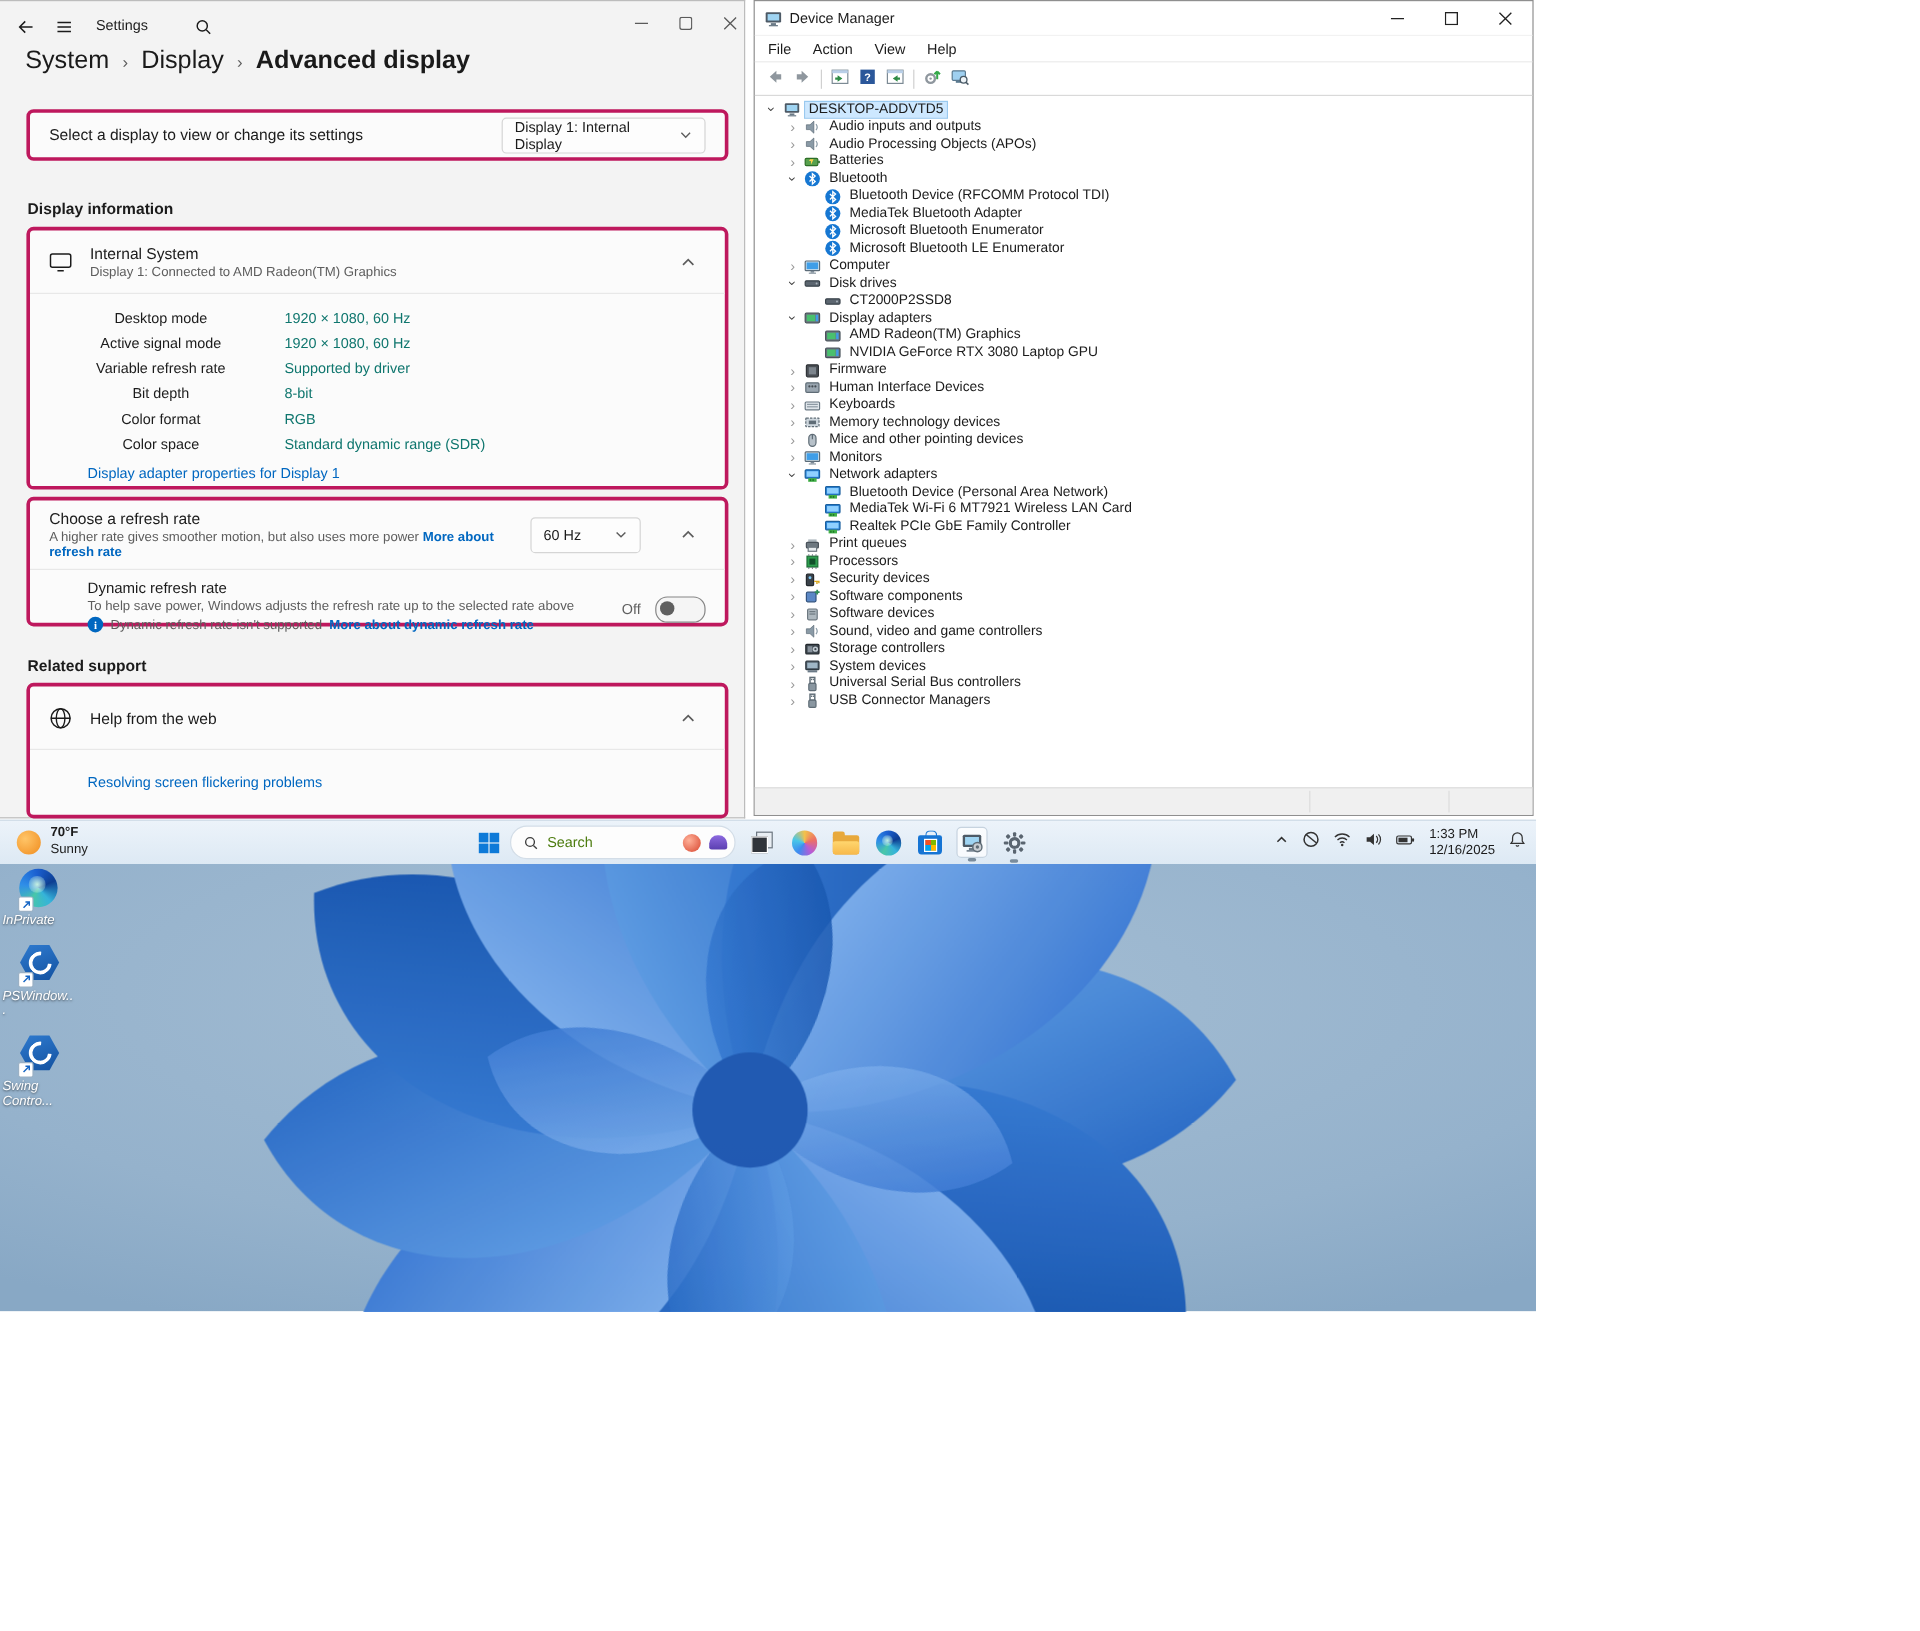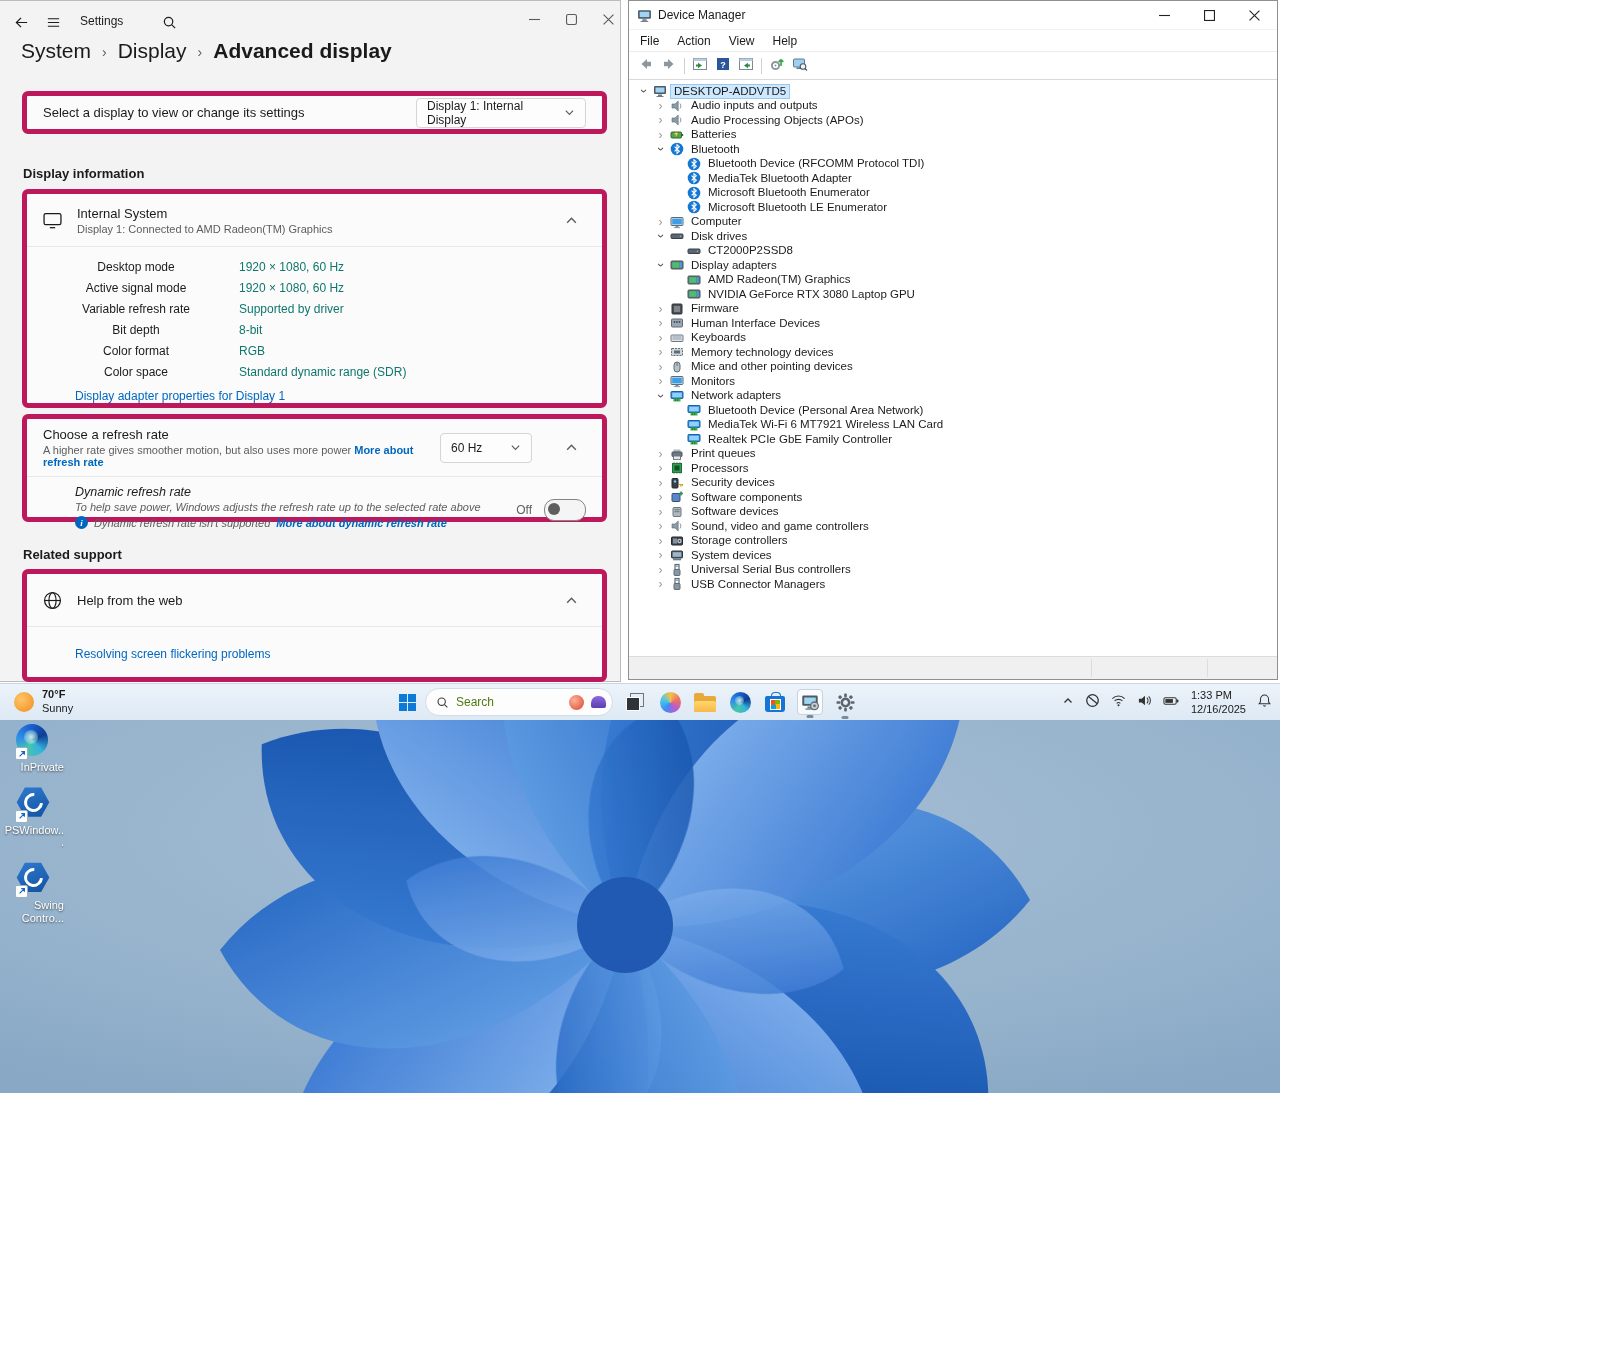--- a/index.html
+++ b/index.html
@@ -39,42 +39,42 @@
   .edgeball{width:21px;height:21px;border-radius:50%;background:conic-gradient(from 210deg,#49c7a8,#2f8ee8,#1b5fd0,#0d3e92,#35b3da,#49c7a8);position:relative;}
   .edgeball::after{content:"";position:absolute;left:28%;top:22%;width:40%;height:40%;border-radius:50%;background:radial-gradient(circle,#bdeee2,rgba(255,255,255,0));}
   .storebag{position:relative;width:20px;height:16px;margin-top:4px;background:#1574d4;border-radius:2px 2px 3px 3px;display:flex;align-items:center;justify-content:center;}
   .storebag::before{content:"";position:absolute;top:-4px;left:6px;width:8px;height:5px;border:1.5px solid #1574d4;border-bottom:none;border-radius:4px 4px 0 0;}
   .storegrid{width:9px;height:9px;background:conic-gradient(#7fba00 0 25%,#ffb900 0 50%,#00a4ef 0 75%,#f25022 0);outline:1px solid #fff;}
   .tray{position:absolute;right:8px;top:0;height:36px;display:flex;align-items:center;gap:11px;}
   .clock{font-size:11px;color:#1b1b1b;line-height:1.3;}
 
   
   .dicons{position:absolute;left:2px;top:724px;width:62px;}
-  .dicon{width:62px;margin-bottom:13px;text-align:right;cursor:pointer;}
+  .dicon{width:62px;margin-bottom:13px;text-align:left;cursor:pointer;font-style:italic;}
   .dimg{width:34px;height:34px;margin:0 auto;position:relative;}
   .edge-orb{width:32px;height:32px;border-radius:50%;background:conic-gradient(from 210deg,#49c7a8,#2f8ee8,#1b5fd0,#0d3e92,#35b3da,#49c7a8);position:relative;}
   .edge-orb::after{content:"";position:absolute;left:26%;top:20%;width:42%;height:42%;border-radius:50%;background:radial-gradient(circle,#c5f0e0,rgba(255,255,255,0));}
   .hexagon{width:34px;height:31px;background:linear-gradient(160deg,#2f7bd0,#12509e);clip-path:polygon(26% 3%,74% 3%,98% 50%,74% 97%,26% 97%,2% 50%);display:flex;align-items:center;justify-content:center;}
   .hexin{width:13px;height:13px;border:3.2px solid #fff;border-right-color:transparent;border-radius:50%;transform:rotate(-40deg);}
   .shortcut{position:absolute;left:-1px;bottom:-2px;width:11px;height:11px;background:#fff;border:1px solid #9ab0c4;border-radius:2px;display:flex;align-items:center;justify-content:center;}
   .dlabel{color:#fff;font-size:11px;margin-top:3px;line-height:1.15;text-shadow:0 1px 2px rgba(0,0,0,.6);word-wrap:break-word;}
 
   
   .swin{position:absolute;left:0;top:0;width:621px;height:682px;background:#f3f3f3;
         border:1px solid #bcbcbc;border-left:none;box-sizing:border-box;font-size:12px;color:#1b1b1b;}
   .stitle{position:relative;height:40px;}
   .sticon{position:absolute;top:12px;display:flex;align-items:center;justify-content:center;width:18px;height:18px;cursor:pointer;}
   .stname{position:absolute;left:80px;top:13px;font-size:12px;}
   .cap{position:absolute;top:1px;width:37px;height:34px;display:flex;align-items:center;justify-content:center;cursor:pointer;}
   .crumbs{position:absolute;left:21px;top:38px;font-size:21px;color:#1a1a1a;display:flex;align-items:center;white-space:nowrap;}
   .crumb{cursor:pointer;}
   .crumb-sep{font-size:14px;color:#5d5d5d;margin:2px 11px 0 11px;}
   .crumb.current{font-weight:700;cursor:default;}
   .sect-head{position:absolute;left:23px;font-size:13px;font-weight:700;}
-  .card{position:absolute;left:22px;width:585px;background:#fbfbfb;border:5px solid #be185d;border-radius:6px;box-sizing:border-box;}
+  .card{position:absolute;left:22px;width:585px;background:#fbfbfb;border:3px solid #be185d;border-radius:6px;box-sizing:border-box;}
   .rowflex{display:flex;align-items:center;}
   .dropdown{height:30px;border:1px solid #d5d5d5;border-radius:4px;background:#fdfdfd;
             display:flex;align-items:center;justify-content:space-between;padding:0 10px;box-sizing:border-box;font-size:12px;cursor:pointer;}
   .card-hrow{height:52px;display:flex;align-items:center;padding:0 16px;}
   .ct{flex:1;margin-left:15px;}
   .ct-title{font-size:13px;}
   .ct-sub{font-size:11px;color:#5d5d5d;margin-top:2px;}
   .divider{height:1px;background:#e8e8e8;}
   .inforow{display:flex;height:21px;align-items:center;font-size:12px;}
   .inforow .lab{width:122px;color:#1b1b1b;}
@@ -344,21 +344,21 @@
               </svg>
           </span>
           <span class="chevbtn">
             <svg width="13" height="13" viewBox="0 0 12 12">
                 <path d="M2 8 l4-4 4 4" stroke="#5d5d5d" stroke-width="1.3" fill="none"></path>
               </svg>
           </span>
         </div>
         <div class="divider"></div>
         <div style="display:flex;padding:8px 16px 0 48px;">
-          <span style="flex:1;font-style:italic;">
+          <span style="flex:1;">
             <div style="font-size:12.5px;">Dynamic refresh rate</div>
             <div class="ct-sub">To help save power, Windows adjusts the refresh rate up to the selected rate above</div>
             <div style="display:flex;align-items:center;gap:6px;margin-top:3px;">
               <span class="infoi">i</span>
               <span class="ct-sub" style="margin-top:0;">Dynamic refresh rate isn't supported</span>
               <span class="blink" style="font-size:11px;">More about dynamic refresh rate</span>
             </div>
           </span>
           <span style="display:flex;align-items:center;gap:12px;margin-top:6px;">
             <span style="color:#5f5f5f;">Off</span>

